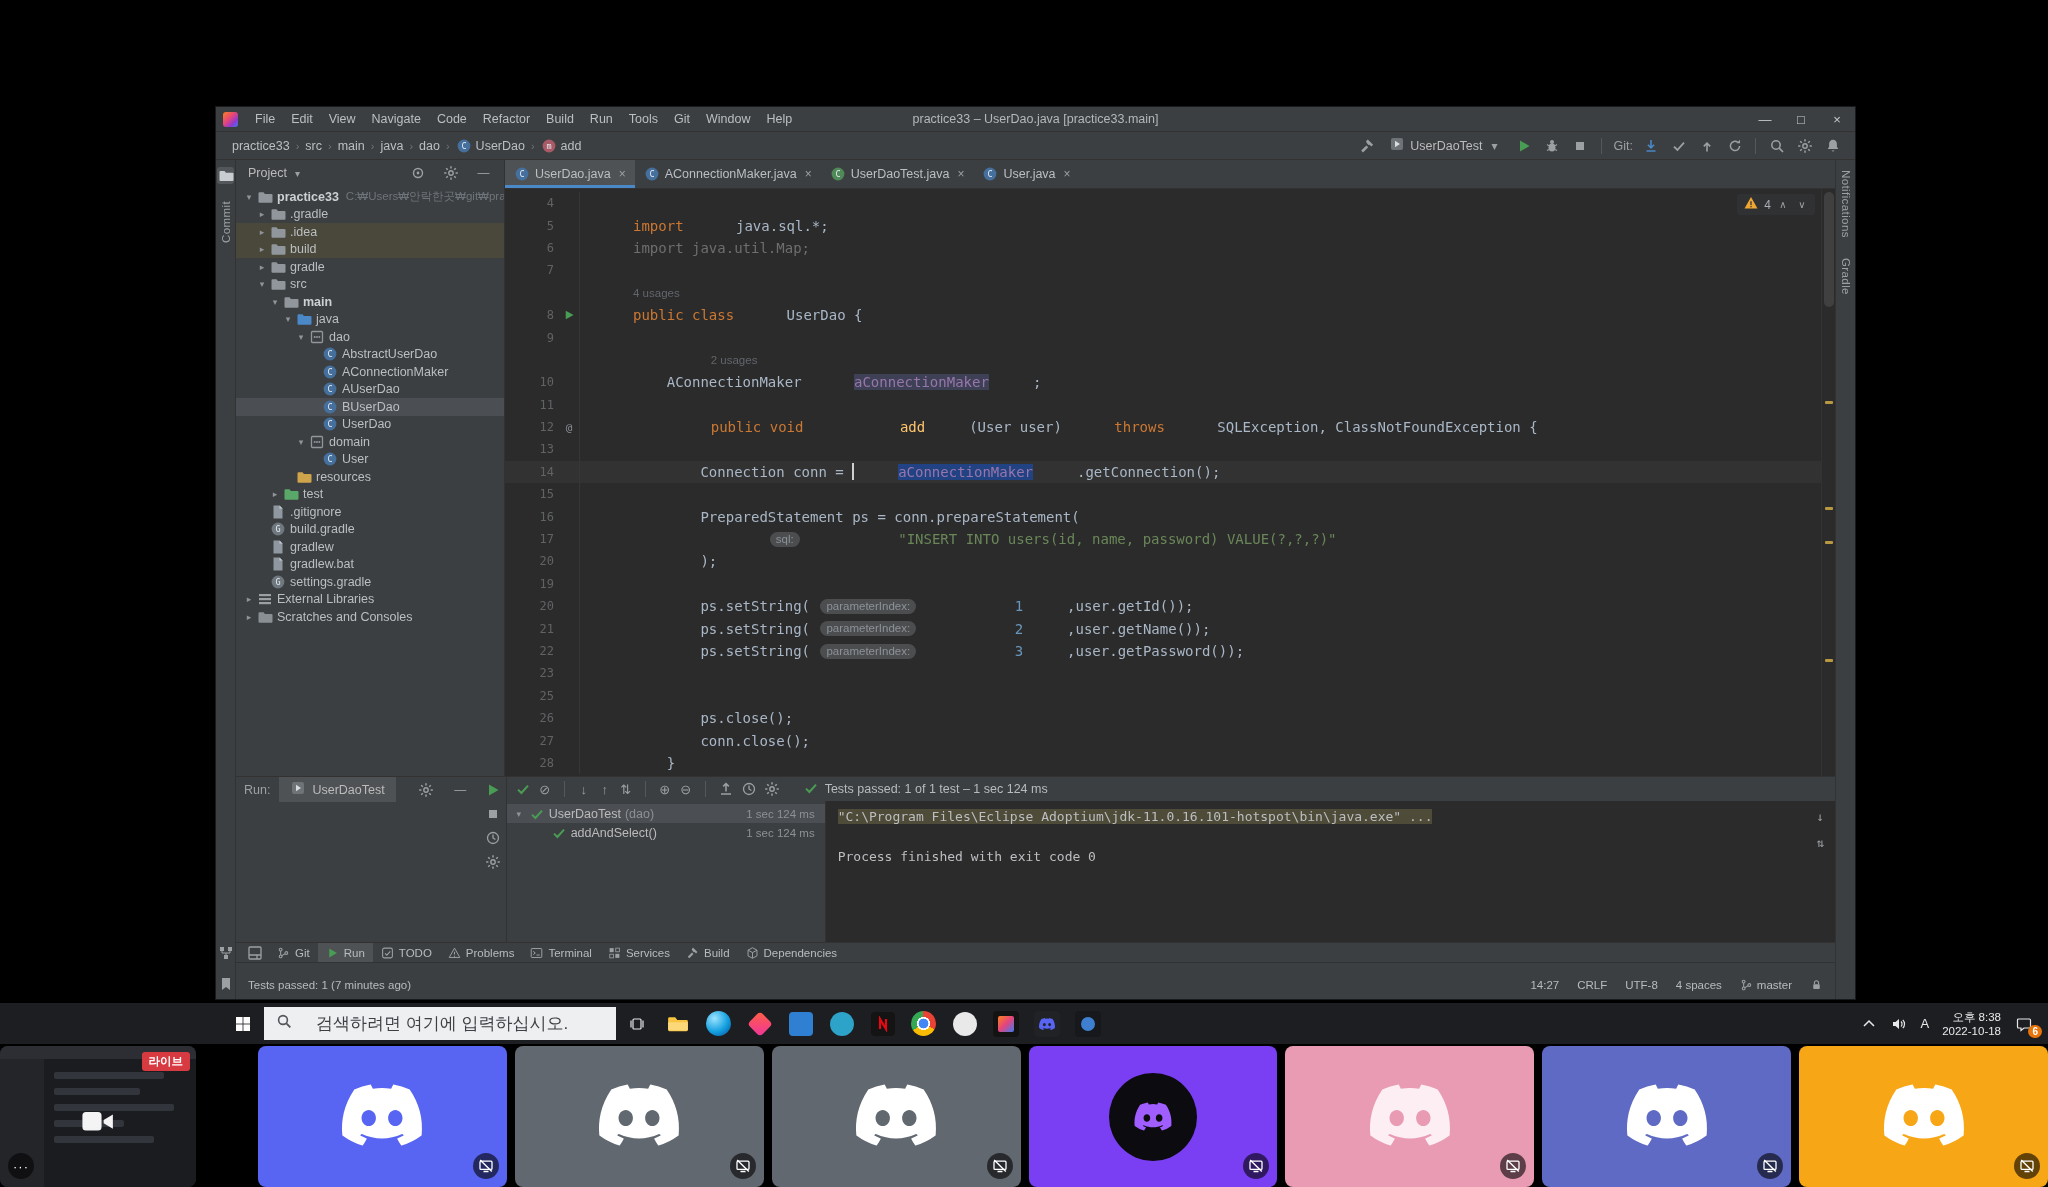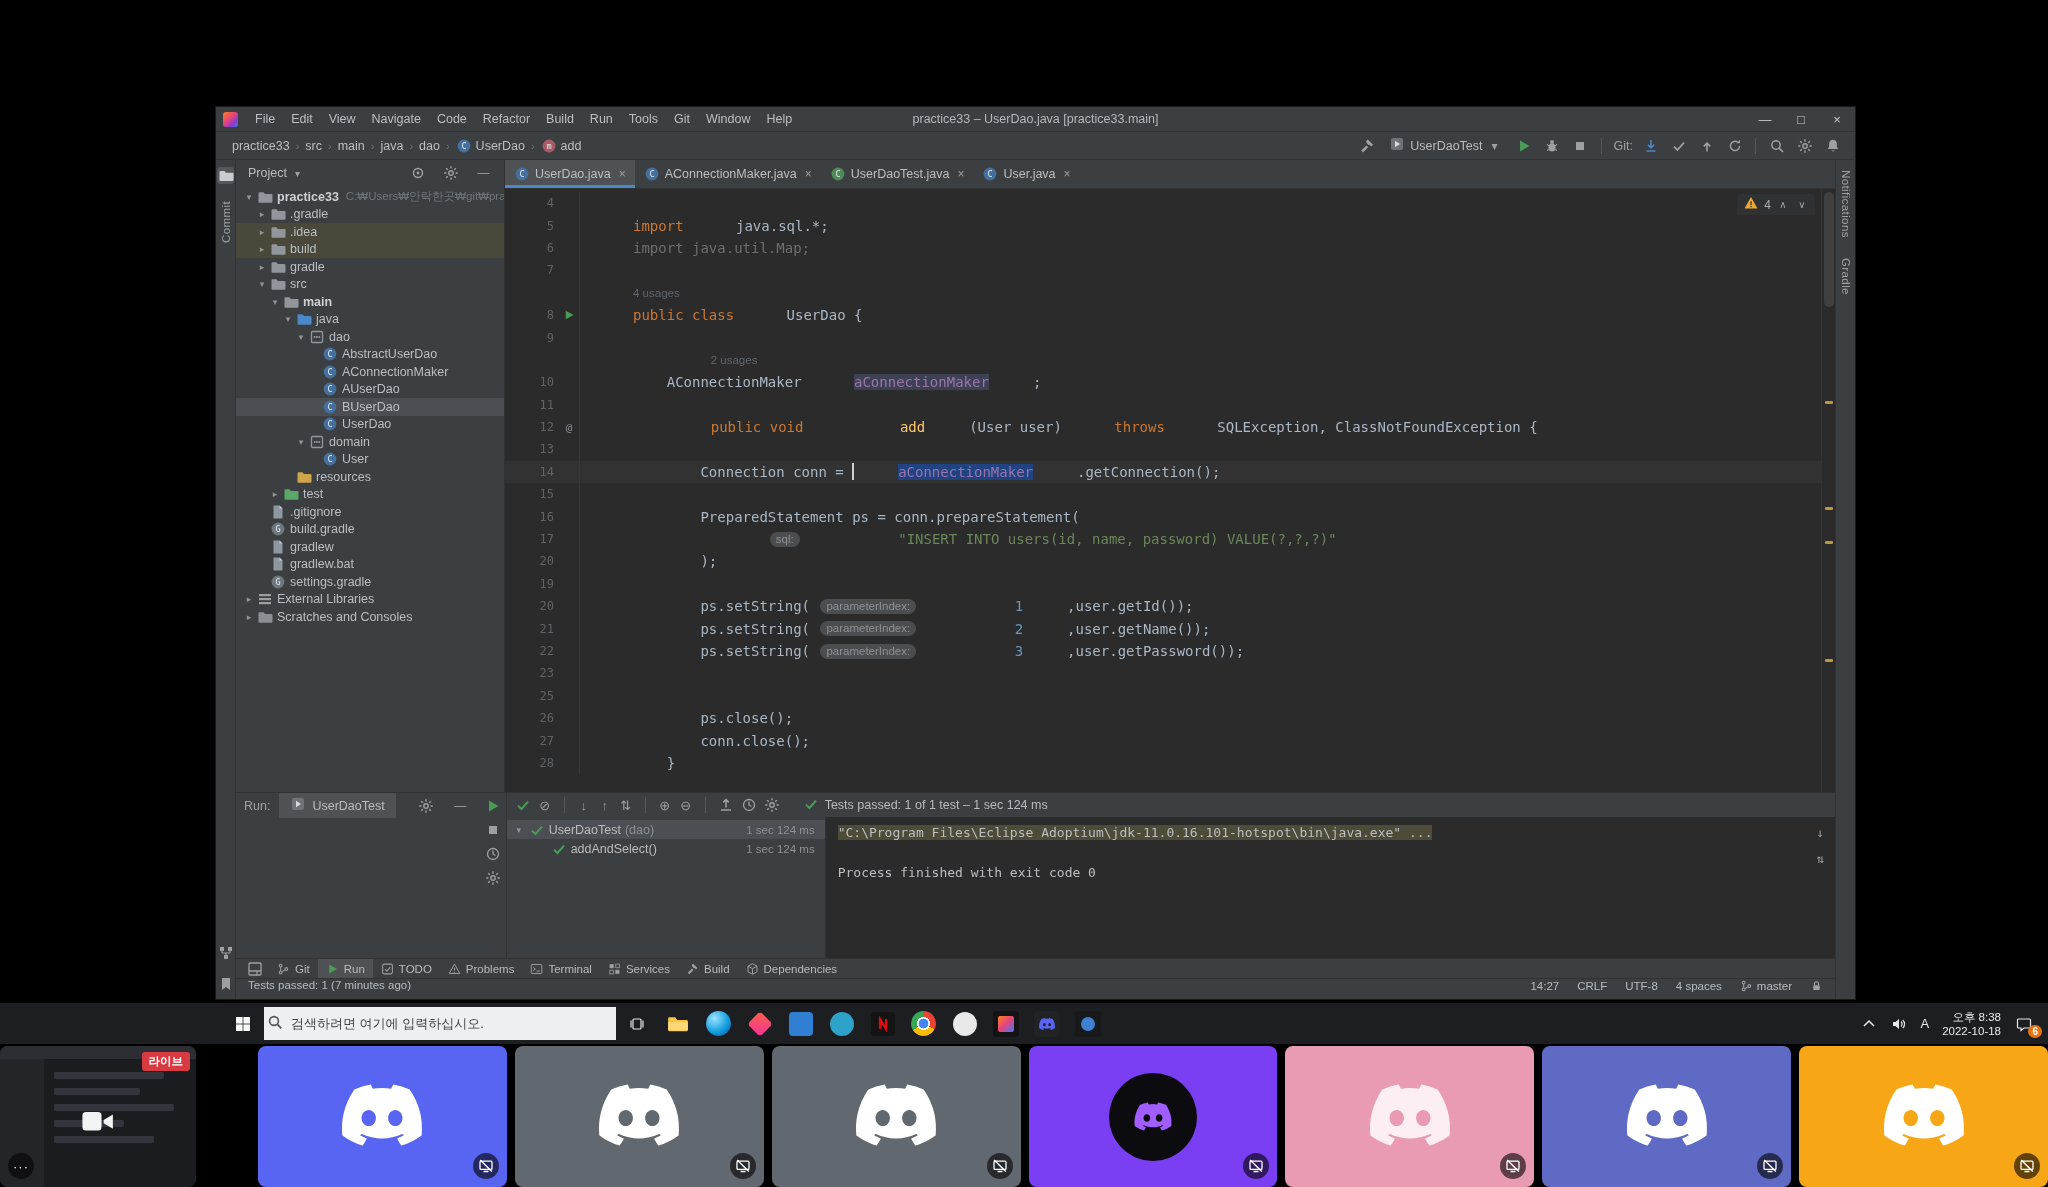--- a/index.html
+++ b/index.html
@@ -121,31 +121,31 @@
   .cline{height:20px;line-height:20px;white-space:pre;}
   .cline.hl span{background:#4e4b38;}
   .console-tools{position:absolute;right:8px;top:8px;display:flex;flex-direction:column;gap:10px;}
 
   
   .bottombar{height:19px;display:flex;align-items:center;gap:2px;padding:0 6px;border-top:1px solid #323232;
              font-size:11.5px;flex:0 0 auto;color:#b7bbbf;}
   .bitem{display:flex;align-items:center;gap:5px;padding:0 8px;height:100%;}
   .bitem.active{background:#4e5254;}
   .bitem .ic{width:13px;height:13px;}
-  .statusbar{height:20px;display:flex;align-items:flex-start;padding:0 12px;border-top:1px solid #323232;
+  .statusbar{height:20px;display:flex;align-items:flex-end;padding:8px 12px;border-top:1px solid #323232;
              font-size:11.5px;color:#b7bbbf;flex:0 0 auto;}
   .statusbar .sp{flex:1;}
   .sitem{display:flex;align-items:center;gap:4px;margin-left:18px;}
   .sitem .ic{width:13px;height:13px;}
 
   
   .taskbar{position:absolute;left:0;top:1003px;width:2048px;height:41px;background:#1d1e21;display:flex;align-items:center;}
   .tstart{margin-left:222px;width:42px;height:41px;display:flex;align-items:center;justify-content:center;flex:0 0 auto;}
-  .tsearch{width:352px;height:33px;background:#edeff1;display:flex;align-items:center;gap:8px;padding:0 3px;
-           color:#3d3f42;font-size:13px;box-sizing:border-box;flex:0 0 auto;}
+  .tsearch{width:352px;height:33px;background:#edeff1;display:flex;align-items:center;gap:24px;padding:0 12px;
+           color:#3d3f42;font-size:17px;box-sizing:border-box;flex:0 0 auto;}
   .tsearch .ph{white-space:nowrap;overflow:hidden;}
   .ticon{width:41px;height:41px;display:flex;align-items:center;justify-content:center;flex:0 0 auto;}
   .tbox{width:27px;height:27px;display:flex;align-items:center;justify-content:center;border-radius:4px;}
   .edgeball{width:25px;height:25px;border-radius:50%;background:radial-gradient(circle at 34% 30%,#9be3ff,#14a0e0 55%,#0a5ea8 90%);}
   .chromeball{width:25px;height:25px;border-radius:50%;
       background:radial-gradient(circle at center,#4285f4 0 27%,#fff 29% 36%,rgba(0,0,0,0) 38%),
                  conic-gradient(#ea4335 0 33%,#fbbc05 0 66%,#34a853 0 100%);}
   .toolboxd{width:18px;height:18px;transform:rotate(45deg);border-radius:4px;background:linear-gradient(135deg,#ff5f45,#f0349c);}
   .tray{margin-left:auto;display:flex;align-items:center;gap:13px;padding-right:14px;}
   .tray .ic{width:17px;height:17px;}

